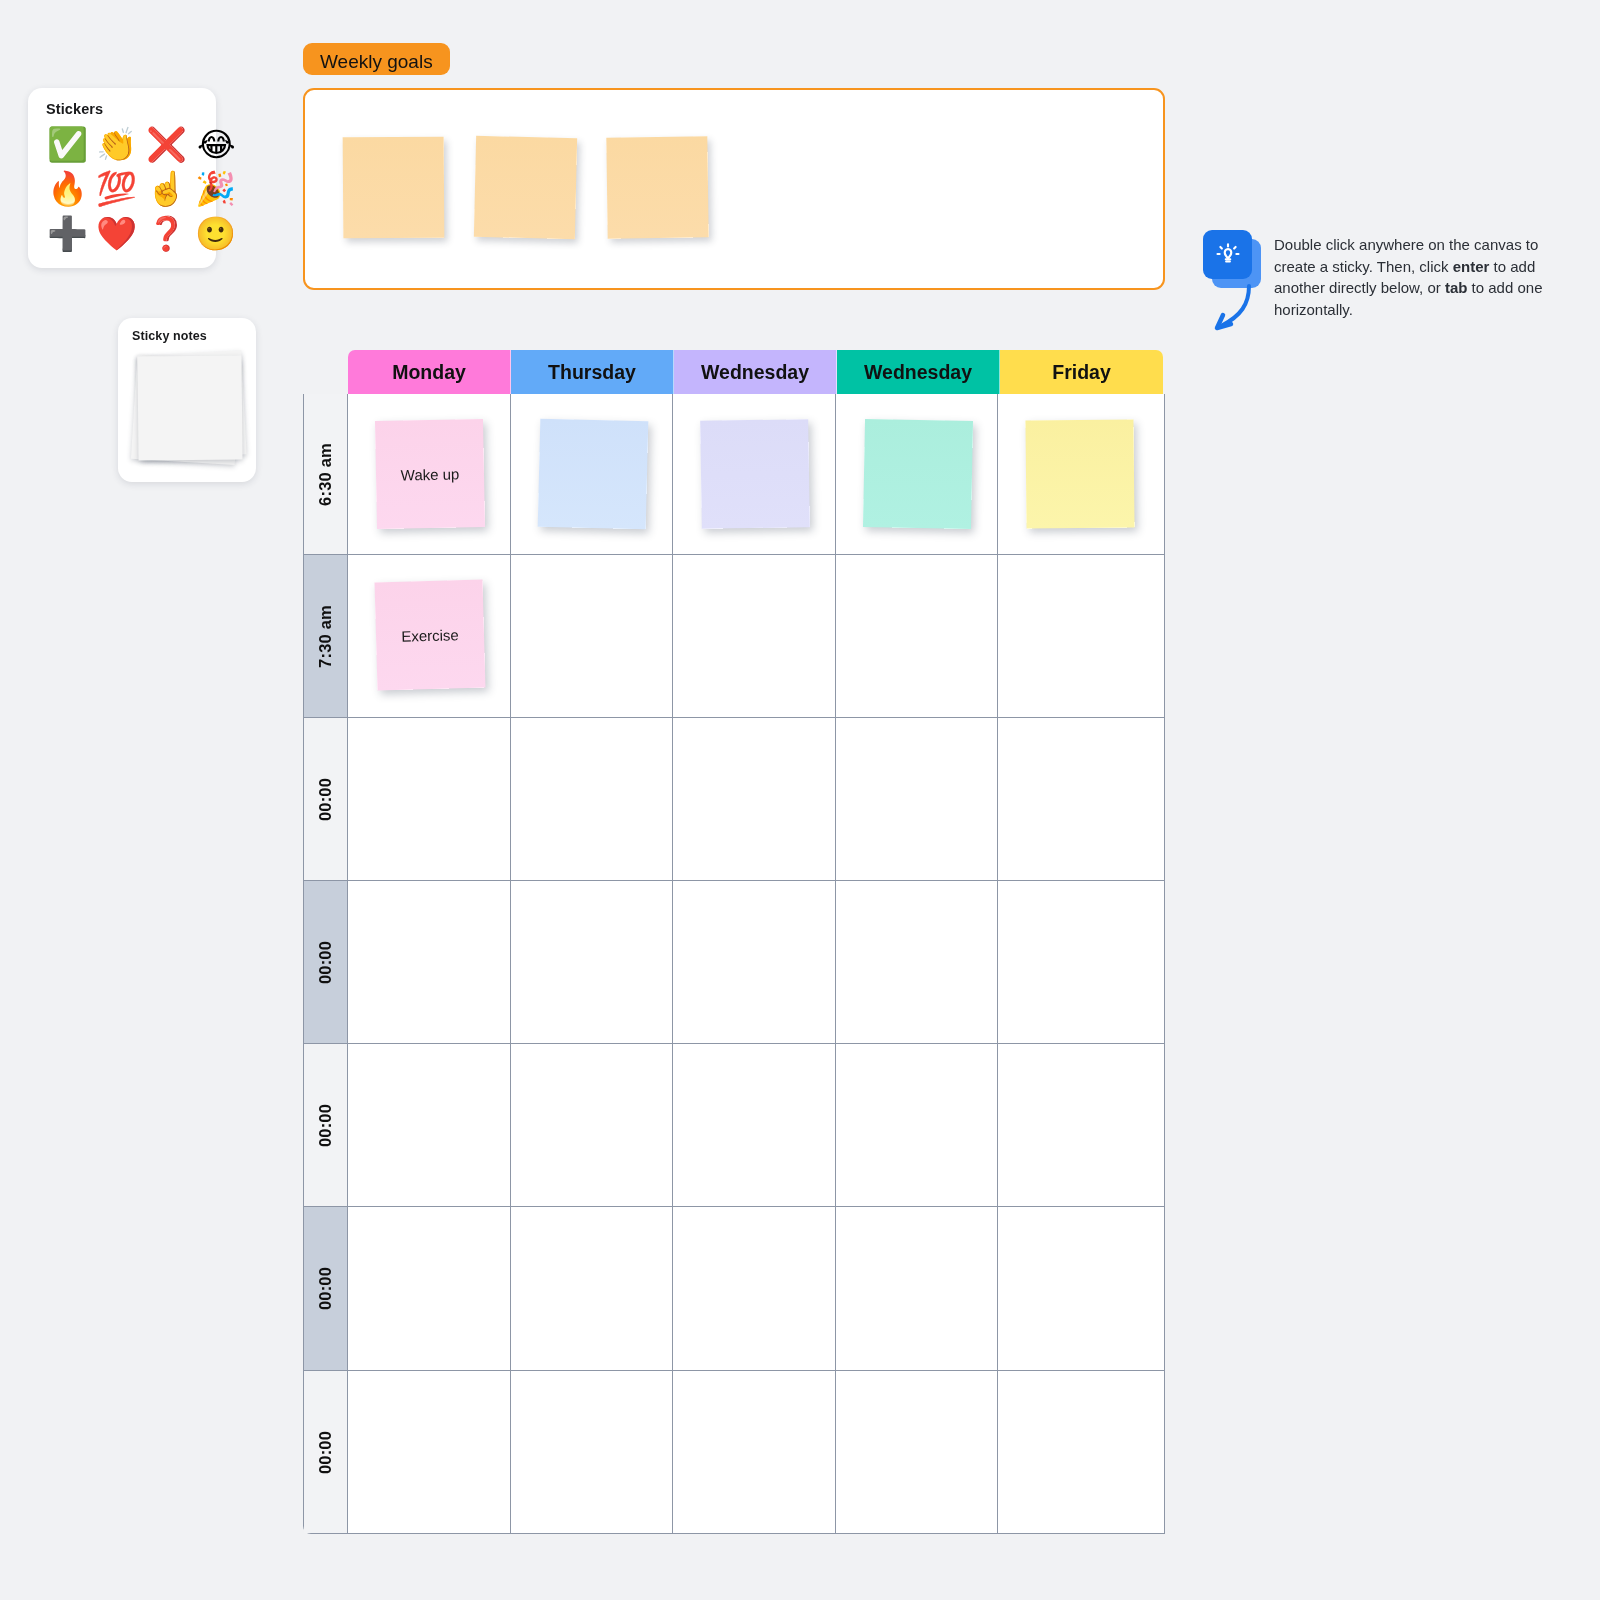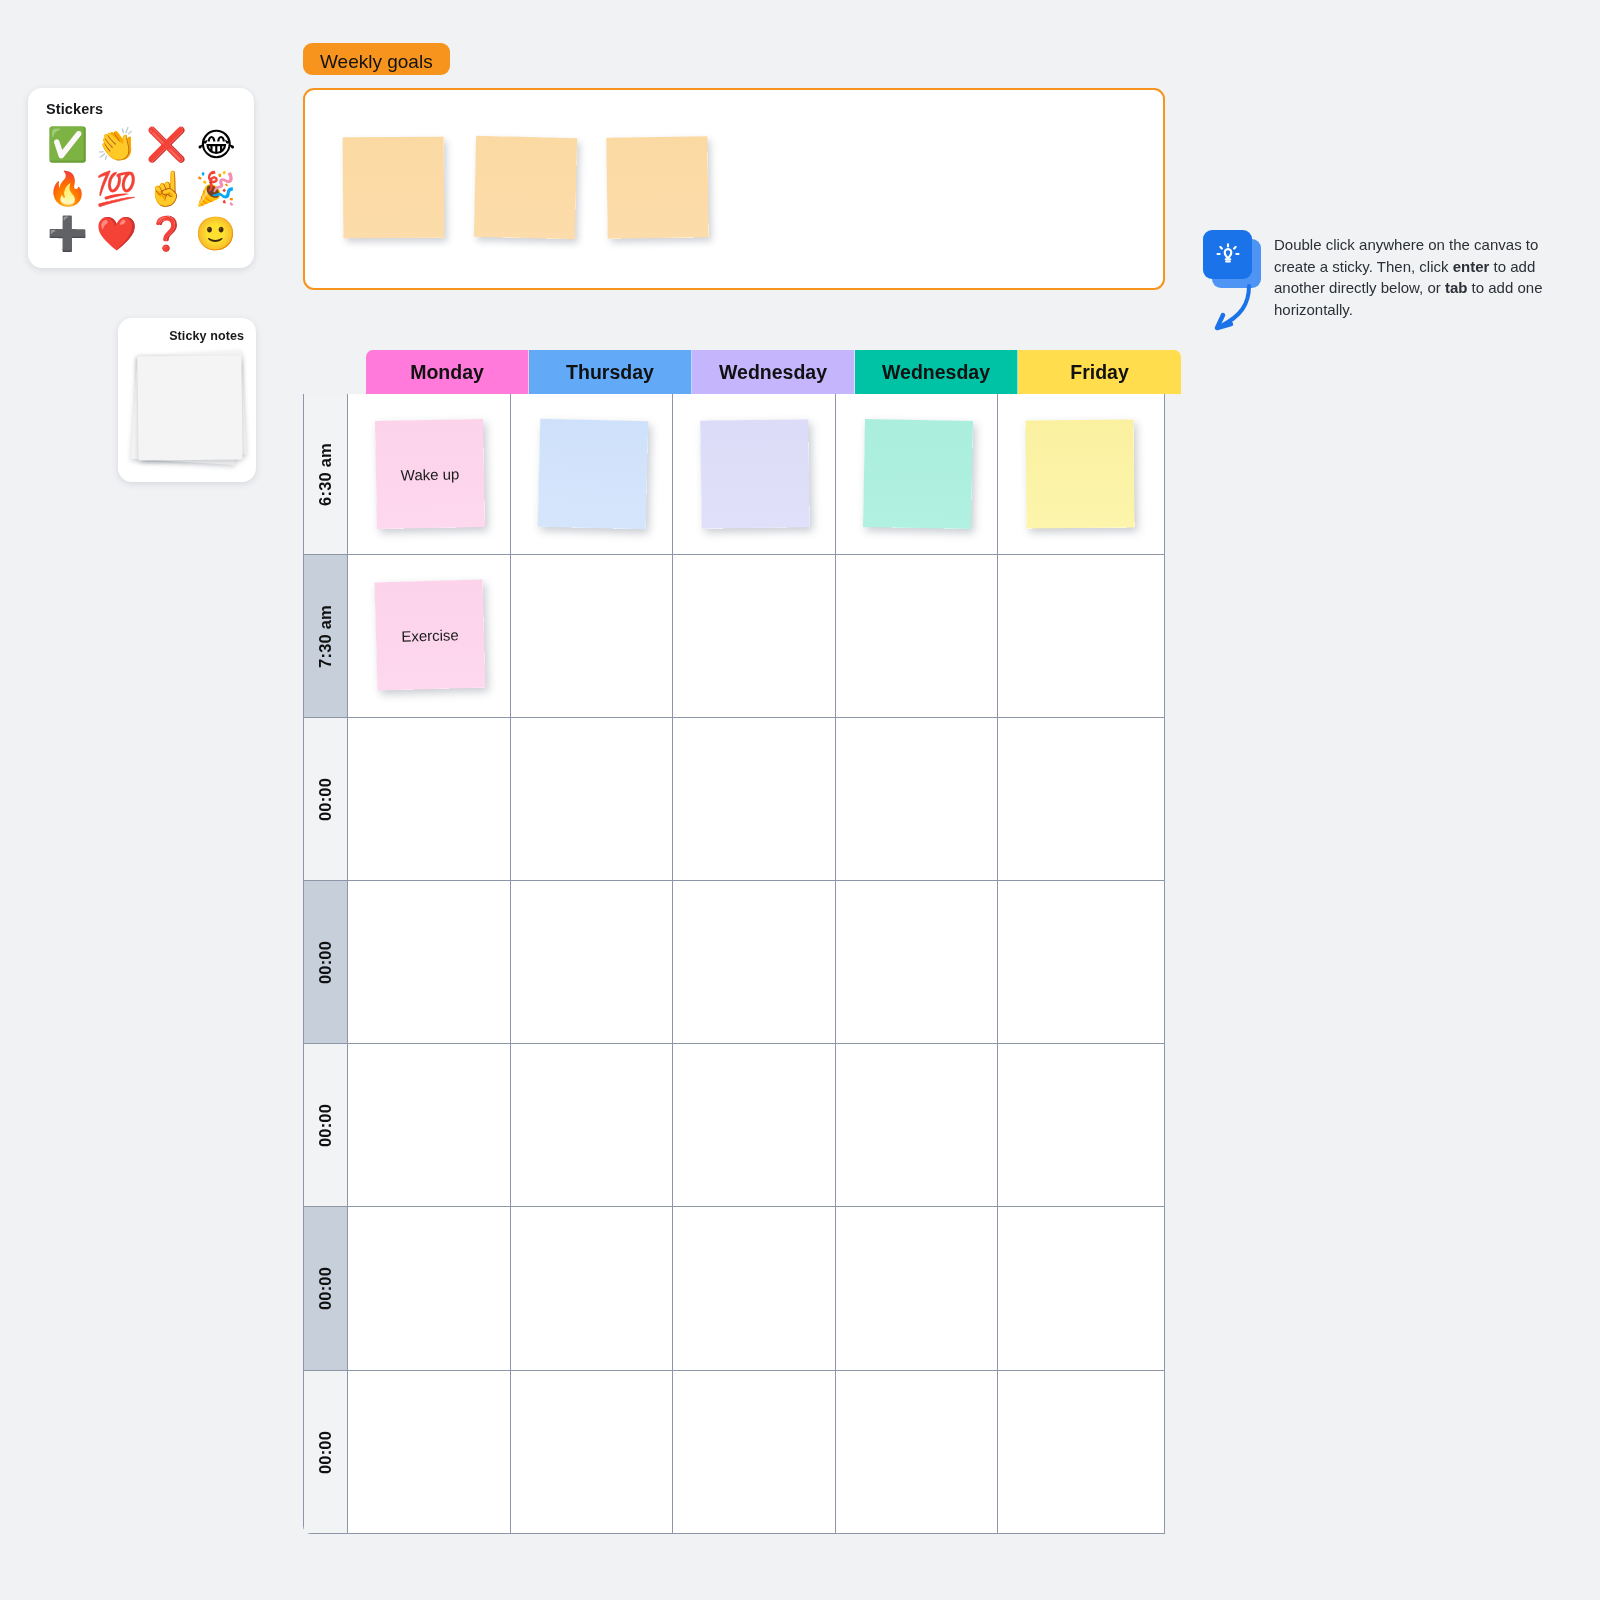--- a/index.html
+++ b/index.html
@@ -12,41 +12,41 @@
   }
   #canvas { position: relative; width: 1600px; height: 1600px; }
 
   
   .palette {
     position: absolute;
     background: #ffffff;
     border-radius: 14px;
     box-shadow: 0 2px 7px rgba(40,50,70,0.13);
   }
-  #stickers-panel { left: 28px; top: 88px; width: 226px; height: 180px; padding: 13px 12px 10px 16px; }
+  #stickers-panel { left: 28px; top: 88px; width: 188px; height: 180px; padding: 13px 12px 10px 16px; }
   .palette-title {
     font-size: 14.5px; font-weight: bold; color: #18191b;
     letter-spacing: 0.1px; margin: 0 0 6px 2px;
   }
   .sticker-grid {
     display: grid;
     grid-template-columns: repeat(4, 1fr);
     grid-template-rows: repeat(3, 1fr);
     gap: 2px;
     width: 196px; height: 132px;
   }
   .sticker {
     display: flex; align-items: center; justify-content: center;
     font-size: 33px; line-height: 1;
     cursor: pointer;
     font-family: "DejaVu Sans", sans-serif;
   }
 
   
-  #sticky-panel { left: 118px; top: 318px; width: 138px; height: 164px; padding: 11px 12px 8px 12px; text-align: right; }
+  #sticky-panel { left: 118px; top: 318px; width: 138px; height: 164px; padding: 11px 12px 8px 12px; }
   #sticky-panel .palette-title { font-size: 12.5px; margin-bottom: 4px; }
   .sticky-stack { position: relative; width: 116px; height: 120px; margin-left: 2px; }
   .sticky-stack > i {
     position: absolute; display: block;
     background: #f4f4f4;
     box-shadow: 0 2px 5px rgba(40,50,70,0.22);
   }
   .ss1 { left: 8px; top: 6px;  width: 104px; height: 104px; transform: rotate(-3deg); background:#efefef; }
   .ss2 { left: 2px; top: 11px; width: 104px; height: 104px; transform: rotate(3.5deg); background:#f2f2f2; }
   .ss3 { left: 6px; top: 9px;  width: 104px; height: 104px; transform: rotate(-0.6deg); background:#f7f7f7; }
@@ -91,21 +91,21 @@
   }
   #hint-arrow { position: absolute; left: 2px; top: 52px; width: 56px; height: 52px; }
   #hint-text {
     position: absolute; left: 71px; top: 4px; width: 277px;
     font-size: 15px; line-height: 21.5px; color: #2b2f36;
   }
   #hint-text b { font-weight: bold; }
 
   
   #planner { position: absolute; left: 303px; top: 350px; }
-  .head-row { display: flex; margin-left: 63px; }
+  .head-row { display: flex; margin-left: 45px; }
   .day-head {
     width: 163px; height: 44px;
     display: flex; align-items: center; justify-content: center;
     font-size: 19.5px; font-weight: bold; color: #111111;
     border-right: 1.5px solid rgba(255,255,255,0.55);
   }
   .day-head:first-child { border-top-left-radius: 7px; }
   .day-head:last-child { border-top-right-radius: 7px; border-right: none; text-align: center; }
 
   #grid-body {

